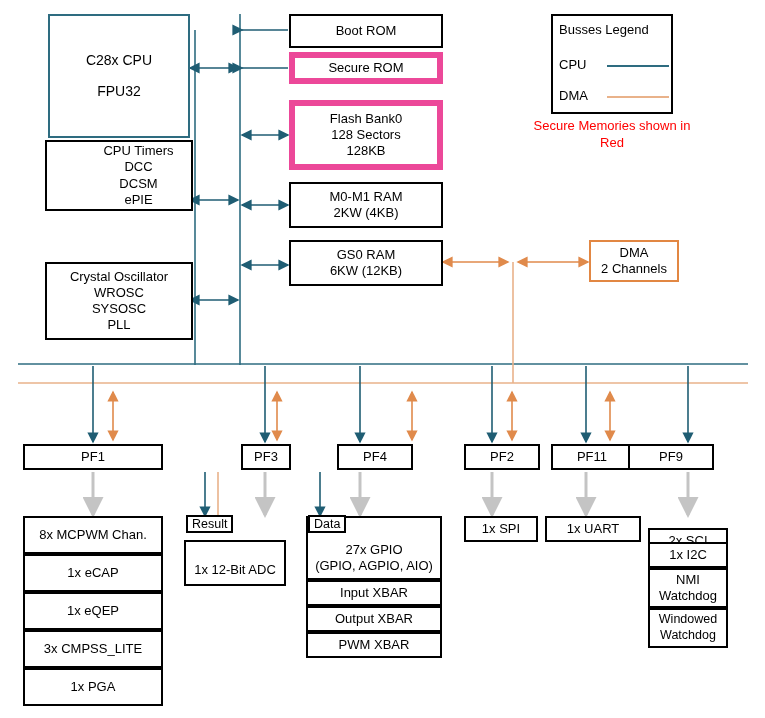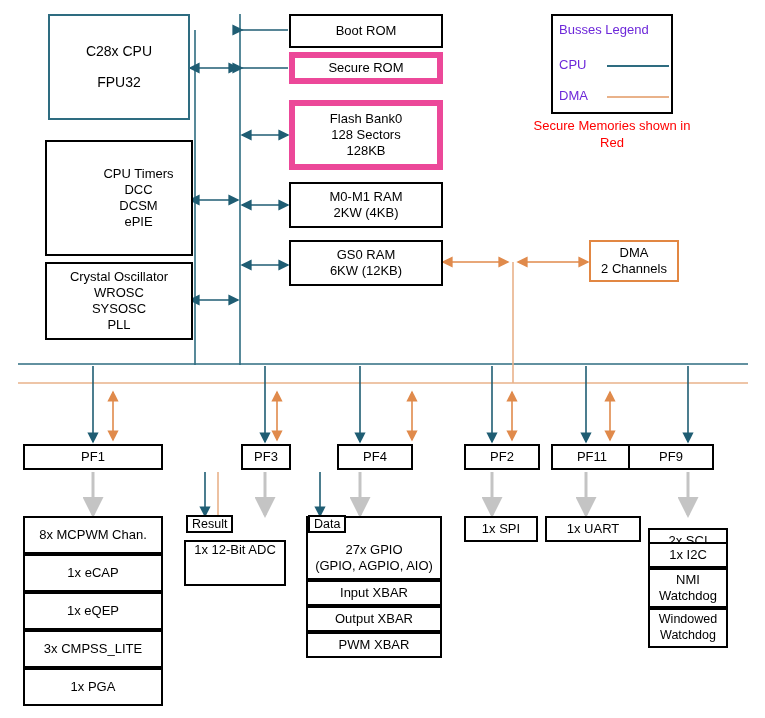--- a/index.html
+++ b/index.html
@@ -12,21 +12,21 @@
   .b-black{border:2px solid #000;}
   .b-red{border:6px solid #ec4899;}
   .b-teal{border:2px solid #2e6c80;}
   .b-orange{border:2px solid #e28743;}
   .t13{font-size:13px;}
   .t12_5{font-size:12.5px;}
   .t14{font-size:14px;}
   svg.wires{position:absolute;left:0;top:0;width:765px;height:718px;pointer-events:none;}
   .legend-line{position:absolute;height:0;border-top:2px solid #2e6c80;}
   .legend-line.dma{border-top:2px solid #e9b28a;}
-  .legend-txt{position:absolute;font-size:13px;color:#6d28d9;}
+  .legend-txt{position:absolute;font-size:13px;color:#000000;}
   .red-note{position:absolute;color:#ff0000;font-size:13px;text-align:center;
             width:180px;line-height:1.3;}
   .tag{position:absolute;box-sizing:border-box;border:2px solid #000;background:#fff;
        font-size:12.5px;padding:0px 4px;z-index:5;color:#000;}
 </style>
 </head>
 <body>
 
 <div id="root">
 
@@ -109,26 +109,26 @@
 
     <g stroke="#1f5d73" stroke-width="1.6">
       <line x1="205" y1="472" x2="205" y2="516" marker-end="url(#aT)"></line>
       <line x1="320" y1="472" x2="320" y2="516" marker-end="url(#aT)"></line>
     </g>
     <g stroke="#e9b28a" stroke-width="1.6">
       <line x1="218" y1="472" x2="218" y2="516"></line>
     </g>
   </svg>
 
-  <div class="blk b-teal t14" style="left:48px;top:14px;width:142px;height:106px;">
+  <div class="blk b-teal t14" style="left:48px;top:14px;width:142px;height:124px;">
     <span class="ln">C28x CPU</span>
     <span class="ln" style="margin-top:14px;">FPU32</span>
   </div>
 
-  <div class="blk b-black t13" style="left:45px;top:140px;width:148px;height:116px;padding-left:39px;">
+  <div class="blk b-black t13" style="left:45px;top:140px;width:148px;height:71px;padding-left:39px;">
     <span class="ln">CPU Timers</span>
     <span class="ln">DCC</span>
     <span class="ln">DCSM</span>
     <span class="ln">ePIE</span>
   </div>
 
   <div class="blk b-black t13" style="left:45px;top:262px;width:148px;height:78px;">
     <span class="ln">Crystal Oscillator</span>
     <span class="ln">WROSC</span>
     <span class="ln">SYSOSC</span>
@@ -200,21 +200,21 @@
   <div class="blk b-black t13" style="left:23px;top:592px;width:140px;height:38px;">
     <span class="ln">1x eQEP</span>
   </div>
   <div class="blk b-black t13" style="left:23px;top:630px;width:140px;height:38px;">
     <span class="ln">3x CMPSS_LITE</span>
   </div>
   <div class="blk b-black t13" style="left:23px;top:668px;width:140px;height:38px;">
     <span class="ln">1x PGA</span>
   </div>
 
-  <div class="blk b-black t13" style="left:184px;top:516px;width:102px;height:46px;justify-content:flex-start;padding-bottom:6px;margin-top:24px;">
+  <div class="blk b-black t13" style="left:184px;top:516px;width:102px;height:46px;justify-content:flex-end;padding-bottom:6px;margin-top:24px;">
     <span class="ln">1x 12-Bit ADC</span>
   </div>
   <div class="tag" style="left:186px;top:515px;">Result</div>
 
   <div class="blk b-black t13" style="left:306px;top:516px;width:136px;height:64px;justify-content:flex-end;padding-bottom:4px;">
     <span class="ln">27x GPIO</span>
     <span class="ln">(GPIO, AGPIO, AIO)</span>
   </div>
   <div class="tag" style="left:308px;top:515px;">Data</div>
 

